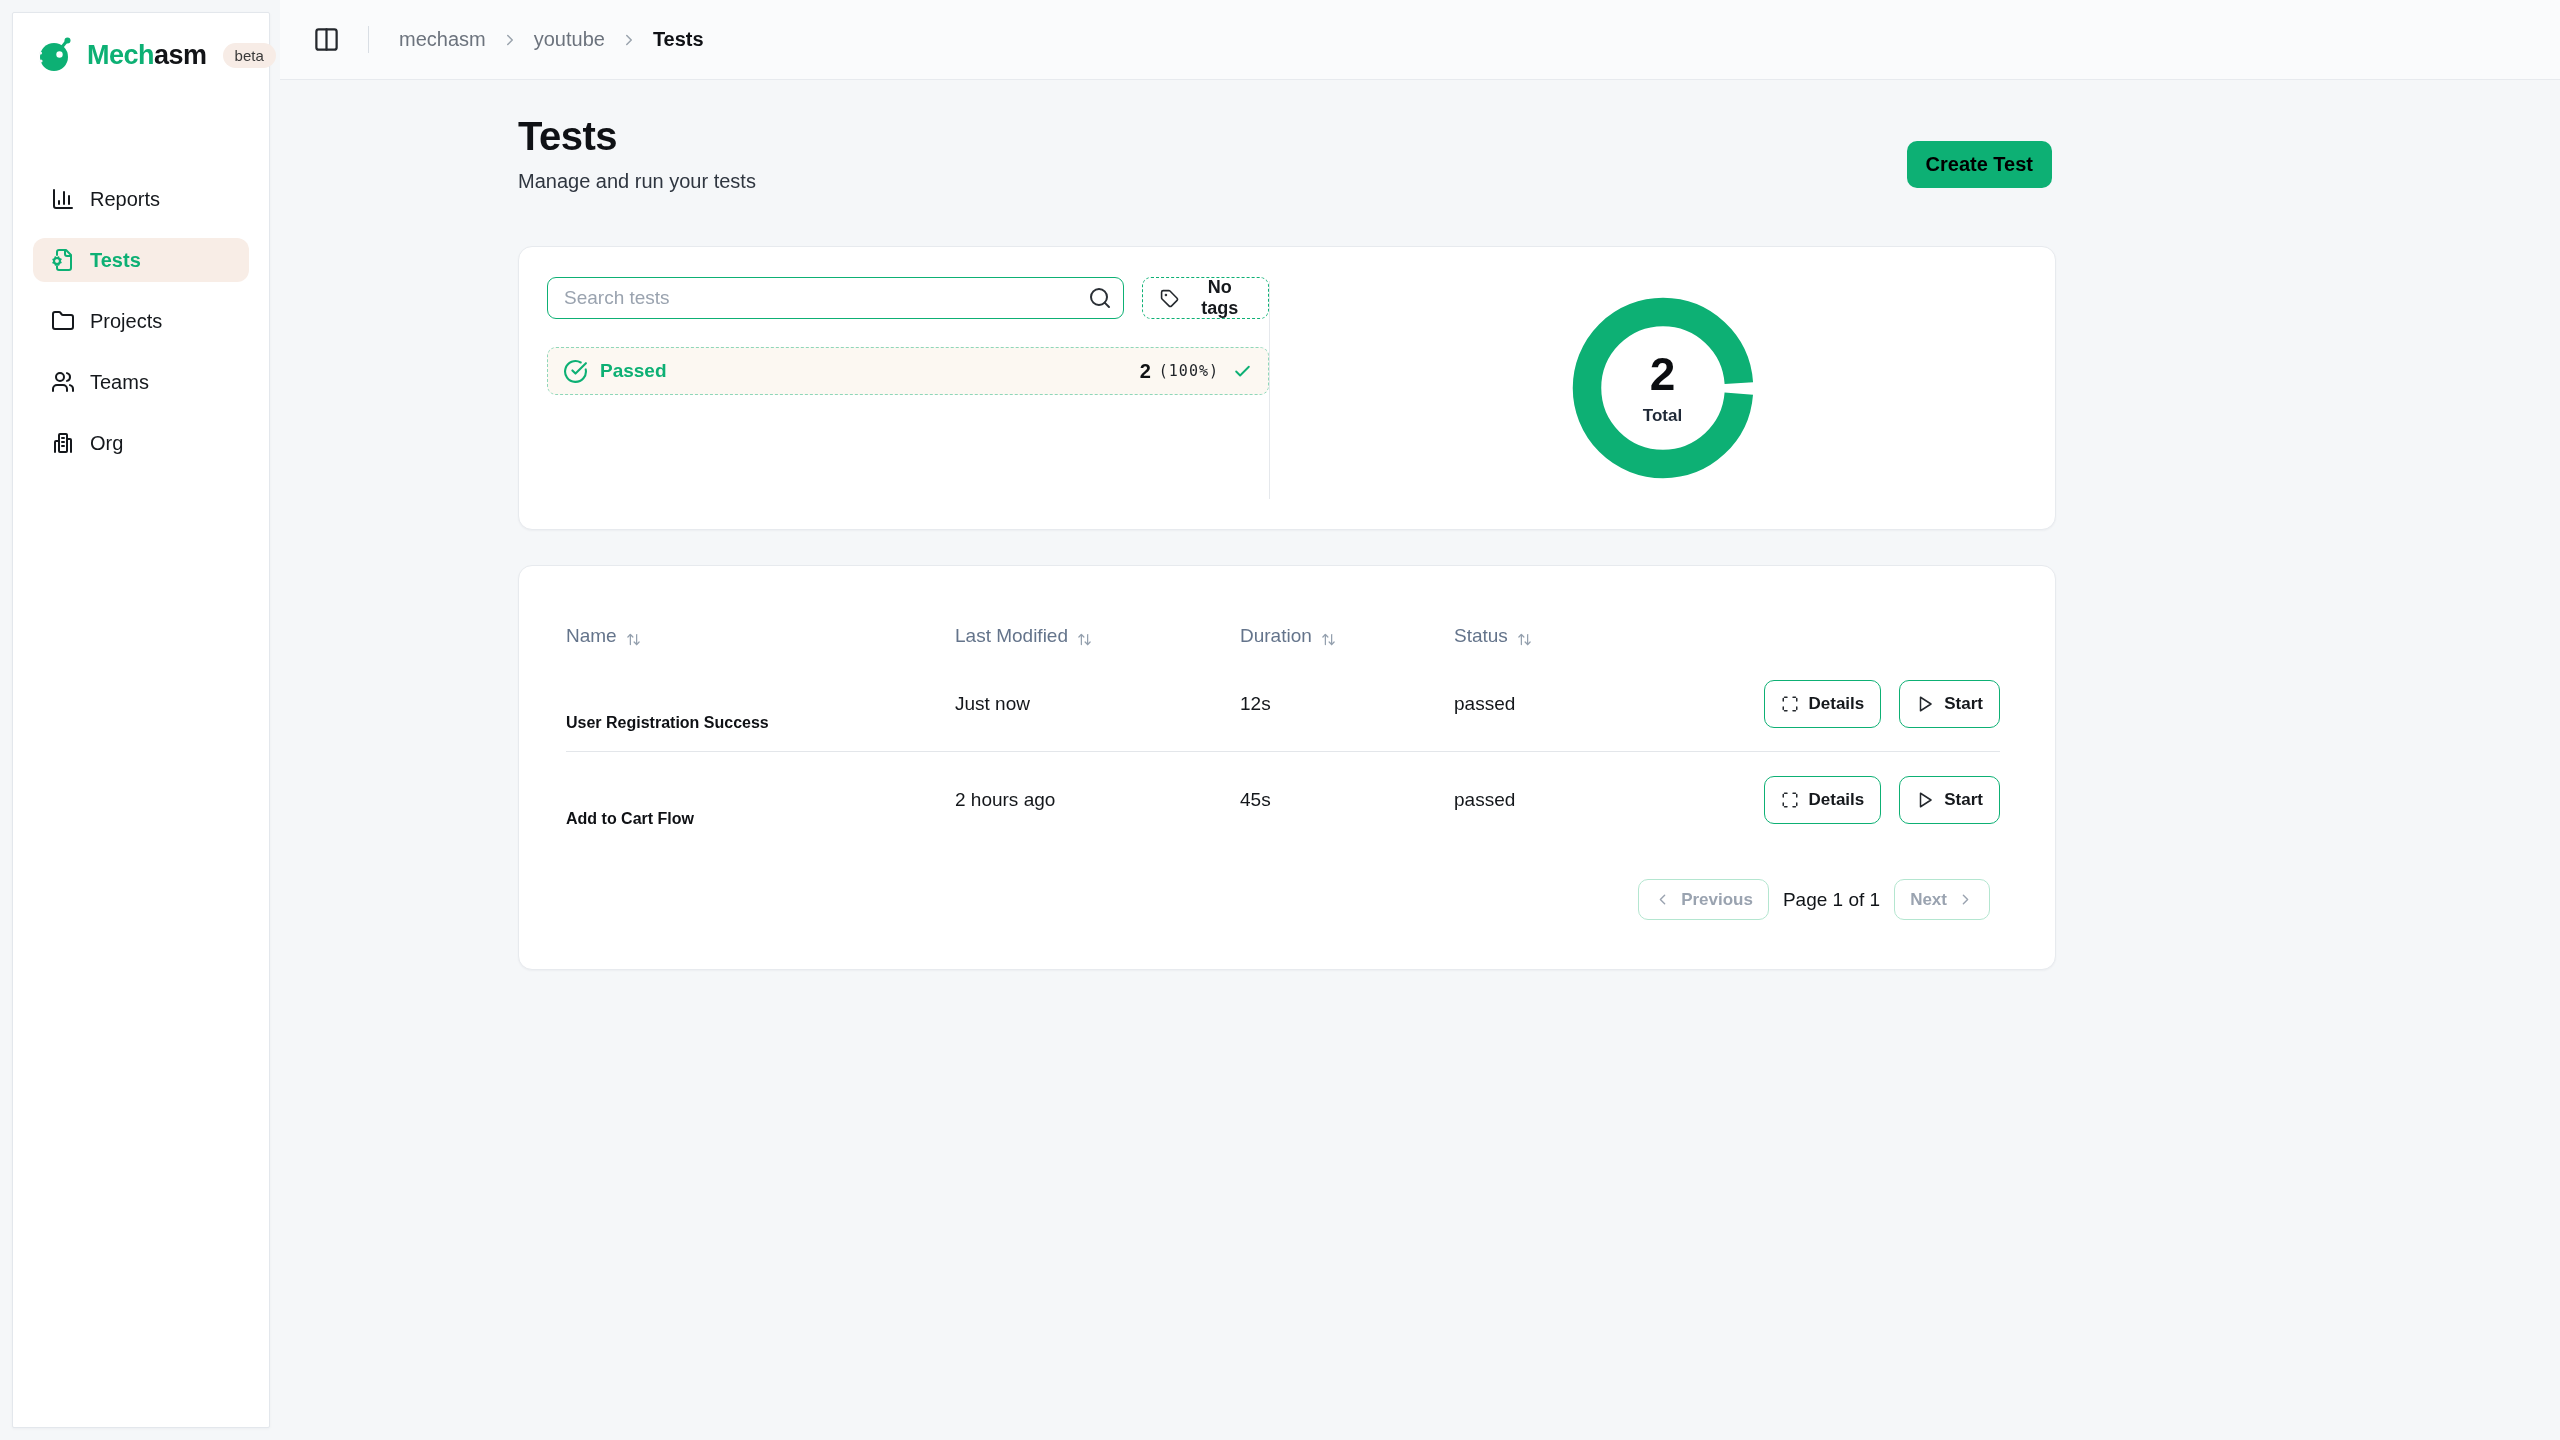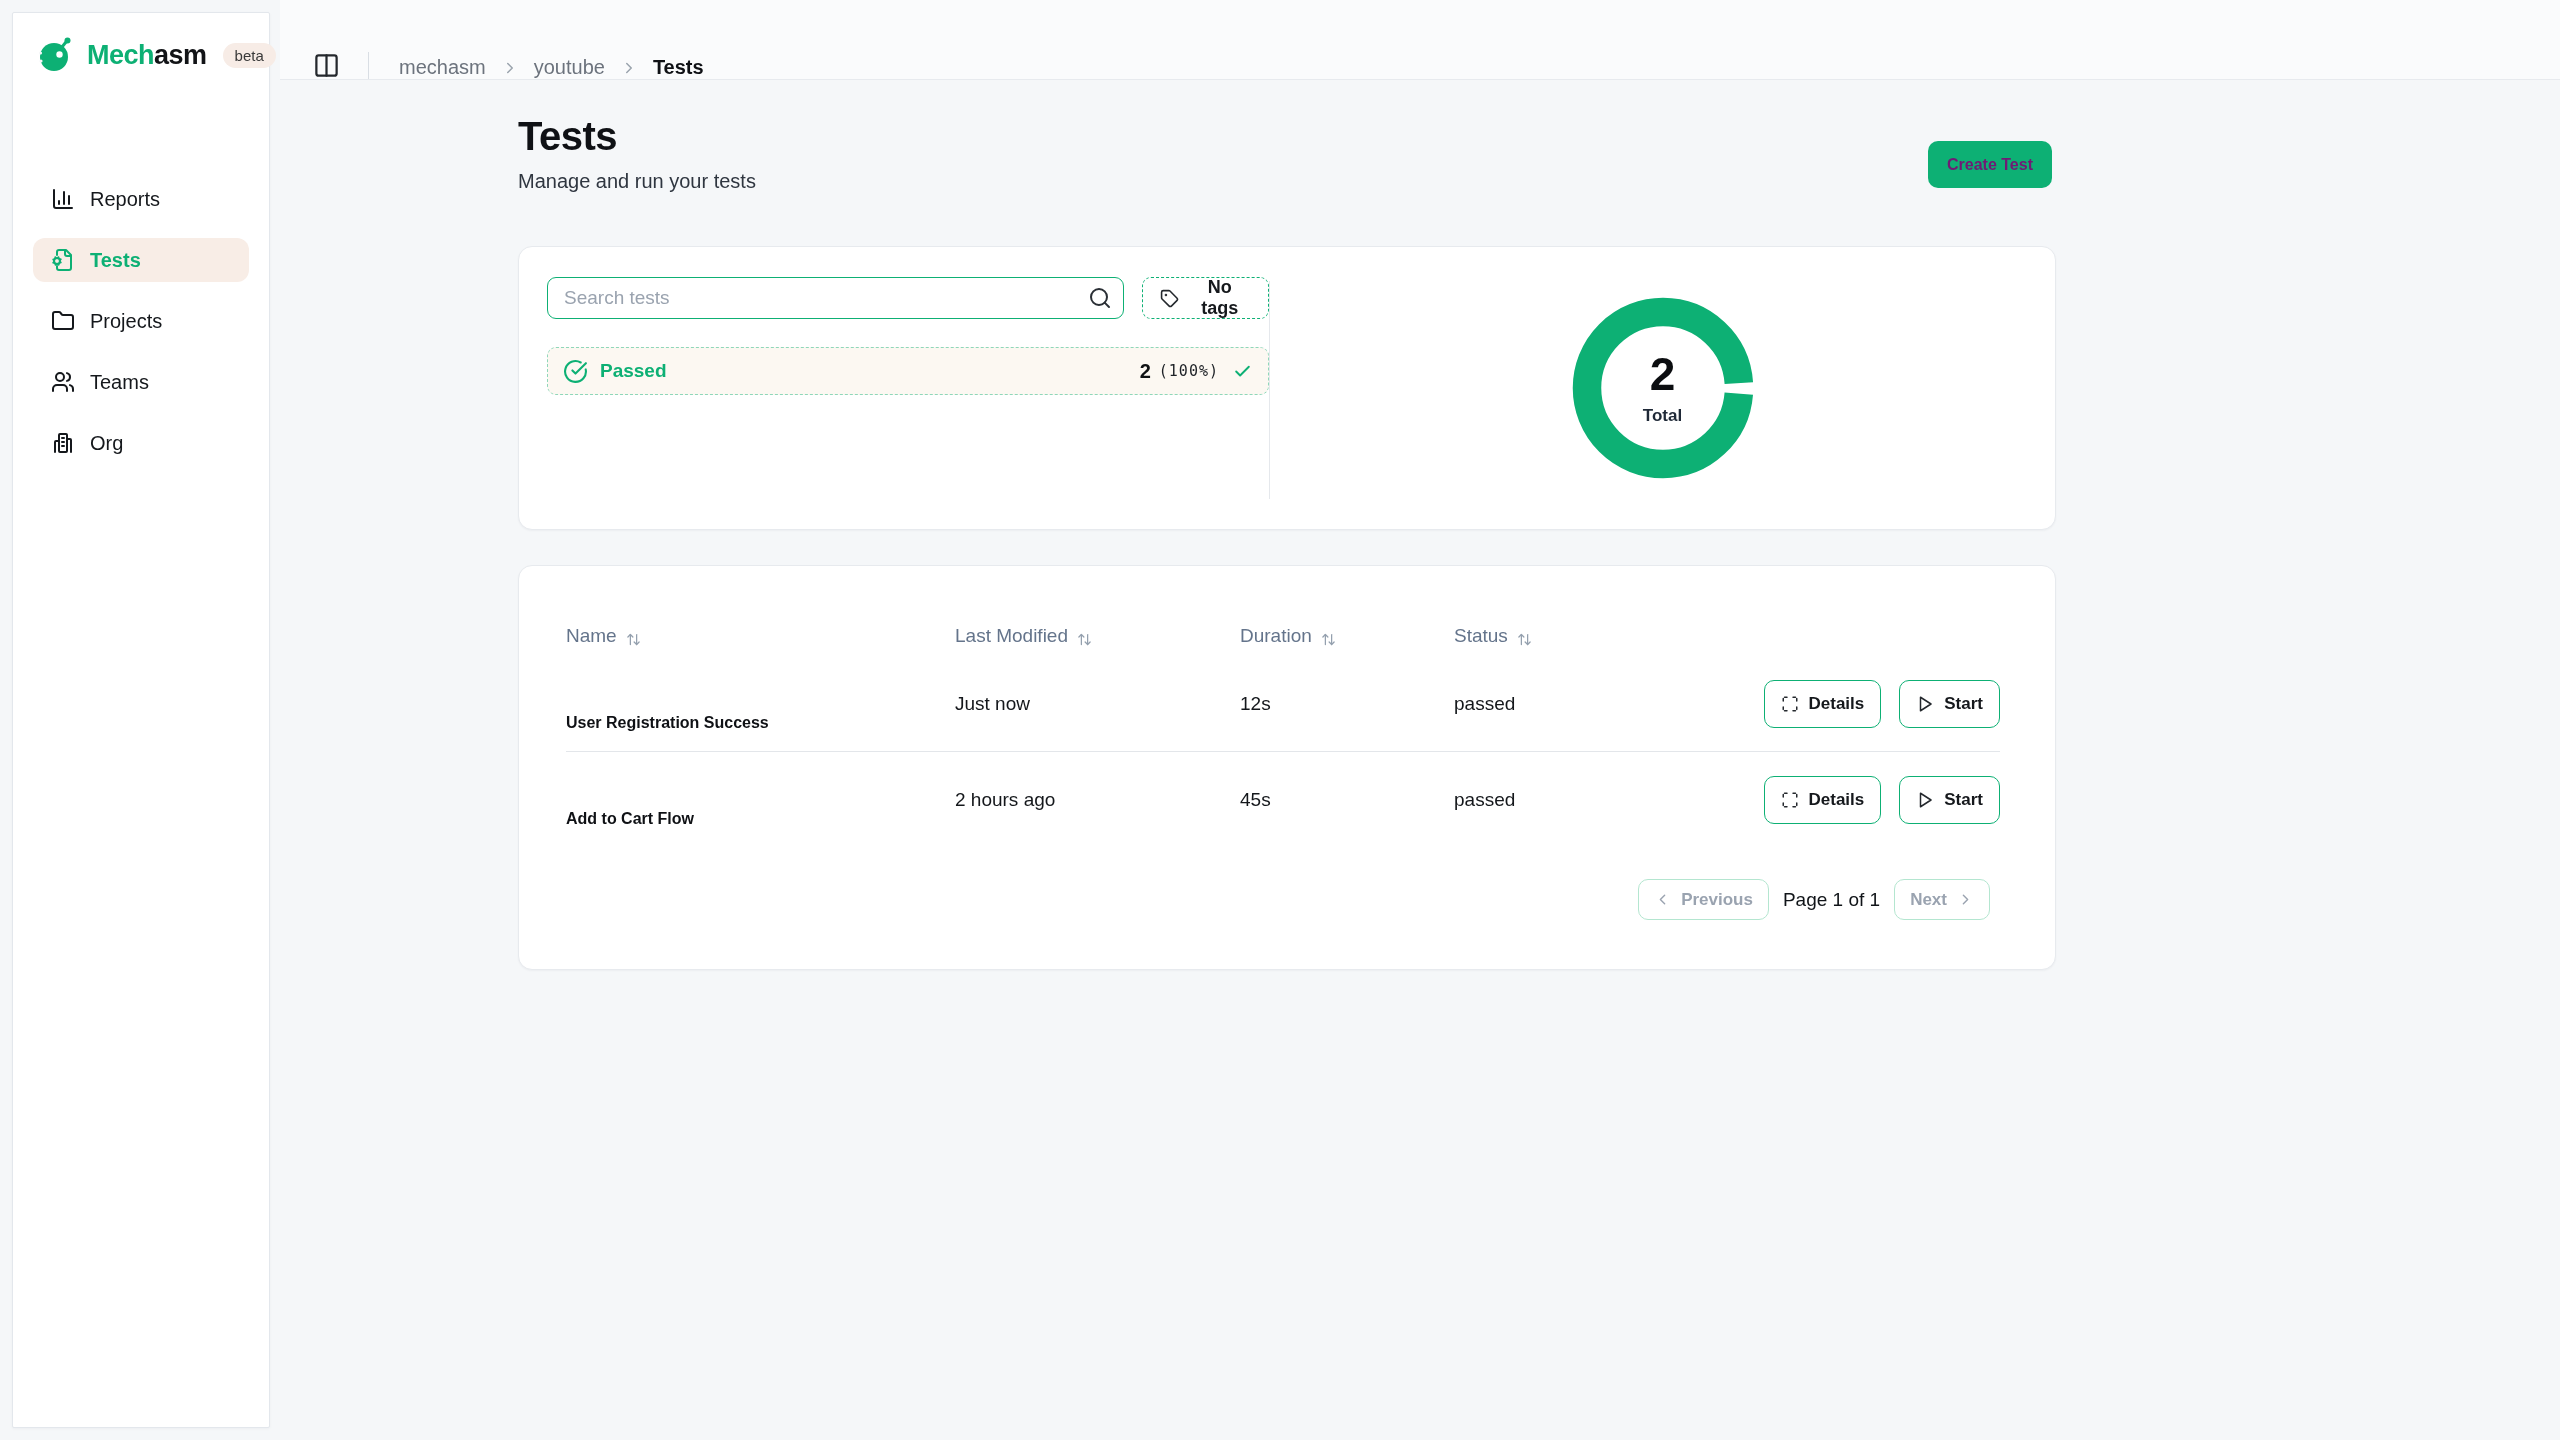--- a/index.html
+++ b/index.html
@@ -33,36 +33,36 @@
     padding:0 0 0 18px; font-size:20px; font-weight:500; color:#15181c; cursor:pointer;
   }
   .nav-item .nicon { color:#15181c; }
   .nav-item.active { background:#f8ede6; color:#0db074; font-weight:600; }
   .nav-item.active .nicon { color:#0db074; }
 
   
   .topbar {
     position:absolute; left:280px; right:0; top:0; height:80px;
     background:#fafbfc; border-bottom:1px solid #e7eaee;
-    display:flex; align-items:flex-end; padding-left:33px;
+    display:flex; align-items:center; padding-left:33px;
   }
   .toggle-btn { background:none; border:none; color:#24282d; cursor:pointer; display:flex; }
   .topbar-divider { width:1px; height:27px; background:#d9dee4; margin:0 30px 0 28px; }
   .breadcrumb { display:flex; align-items:center; gap:15px; font-size:20px; }
   .crumb { color:#6c737d; cursor:pointer; }
   .crumb.current { color:#0f1115; font-weight:700; cursor:default; }
   .crumb-sep { color:#9aa3ad; display:flex; }
 
   
   .page-head { position:absolute; left:518px; top:112px; width:1538px; }
   .page-title { font-size:40px; font-weight:800; letter-spacing:-0.5px; color:#0f1115; line-height:1.2; }
   .page-subtitle { margin-top:10px; font-size:20px; color:#2f3640; }
   .create-btn {
     position:absolute; right:4px; top:29px; height:47px; padding:0 19px;
-    background:#0db074; color:#701a75; font-size:16px; font-weight:600;
+    background:#0db074; color:#000000; font-size:20px; font-weight:600;
     border:none; border-radius:10px; cursor:pointer; font-family:inherit;
   }
 
   
   .card {
     position:absolute; left:518px; width:1538px; background:#ffffff;
     border:1px solid #e7eaee; border-radius:14px;
     box-shadow:0 1px 2px rgba(16,24,40,.04);
   }
   .card.summary-card { top:246px; height:284px; display:flex; }

